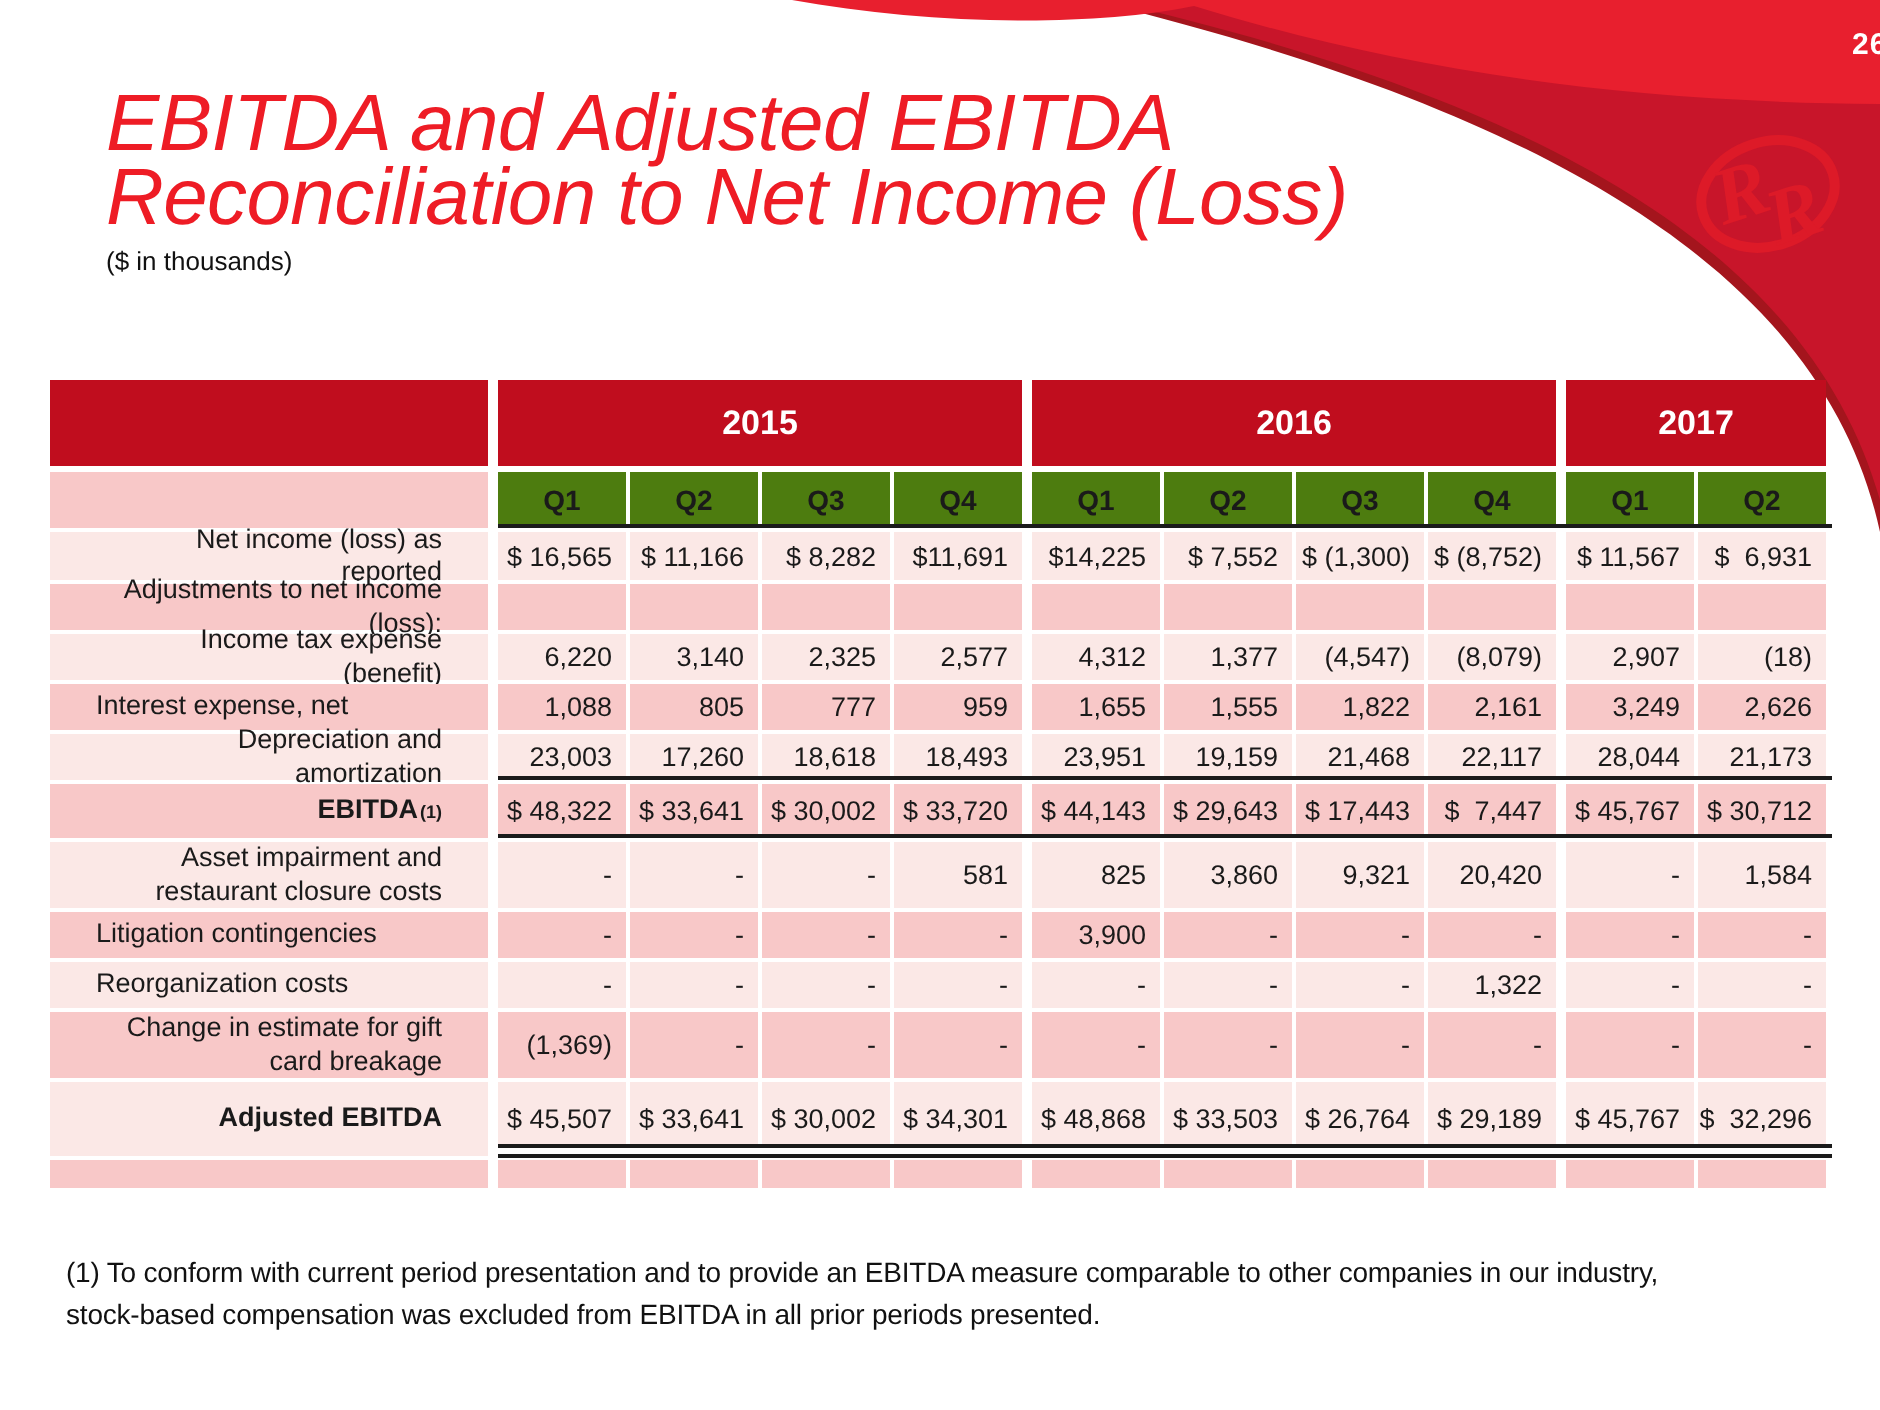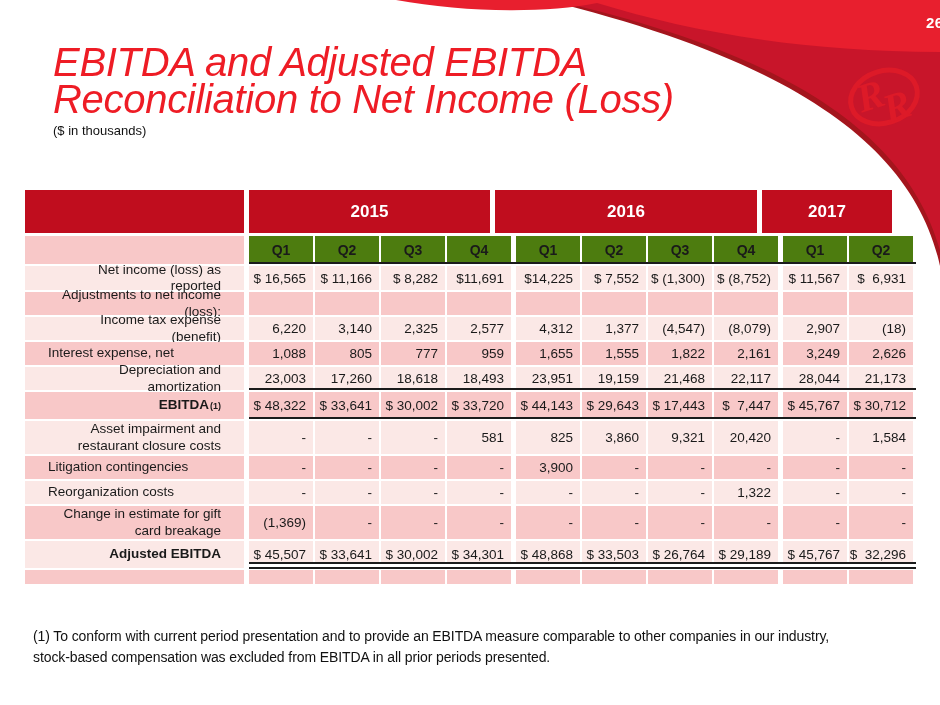--- a/index.html
+++ b/index.html
@@ -29,21 +29,21 @@
   .qlabel{width:219px;margin-right:5px;background:#F8C8C8;}
   .qcell{width:64px;margin-right:2px;background:#4d7c0f;font-weight:bold;font-size:14px;
          display:flex;align-items:center;justify-content:center;}
   .qcell.ge{margin-right:5px;}
   .qcell:last-child{margin-right:0;}
 
   .trow{display:flex;position:relative;margin-bottom:2px;height:23px;}
   .trow.tall{height:33px;}
   .trow.k-net{height:24px;}
   .trow.k-ebitda{height:27px;}
-  .trow.k-adjusted{height:27px;}
+  .trow.k-adjusted{height:37px;}
   .trow.k-last{height:14px;}
   .lbl{width:219px;margin-right:5px;box-sizing:border-box;padding:0 23px;
        display:flex;align-items:center;line-height:1.2;text-align:right;}
   .lbl.right{justify-content:flex-end;font-weight:bold;}
   .lbl sup{font-size:9px;line-height:0;margin-left:1px;font-weight:bold;}
   .val{width:64px;margin-right:2px;box-sizing:border-box;padding-right:7px;
        display:flex;align-items:center;justify-content:flex-end;white-space:pre;}
   .val.ge{margin-right:5px;}
   .val:last-child{margin-right:0;}
   .trow.light .lbl,.trow.light .val{background:#FBE8E6;}
@@ -81,21 +81,21 @@
 
   <div class="title-block">
     <div class="title-line">EBITDA and Adjusted EBITDA</div>
     <div class="title-line">Reconciliation to Net Income (Loss)</div>
     <div class="subtitle">($ in thousands)</div>
   </div>
 
   <div class="recon-table">
     <div class="year-row">
         <div class="corner"></div>
-        <div class="ycell ge" style="width: 241px;">2015</div>
+        <div class="ycell ge" style="width: 262px;">2015</div>
         <div class="ycell ge" style="width: 262px;">2016</div>
         <div class="ycell" style="width: 130px; text-align: right;">2017</div>
       </div>
     <div class="q-row">
         <div class="qlabel"></div>
         <div class="qcell">Q1</div>
         <div class="qcell">Q2</div>
         <div class="qcell">Q3</div>
         <div class="qcell ge">Q4</div>
         <div class="qcell">Q1</div>

